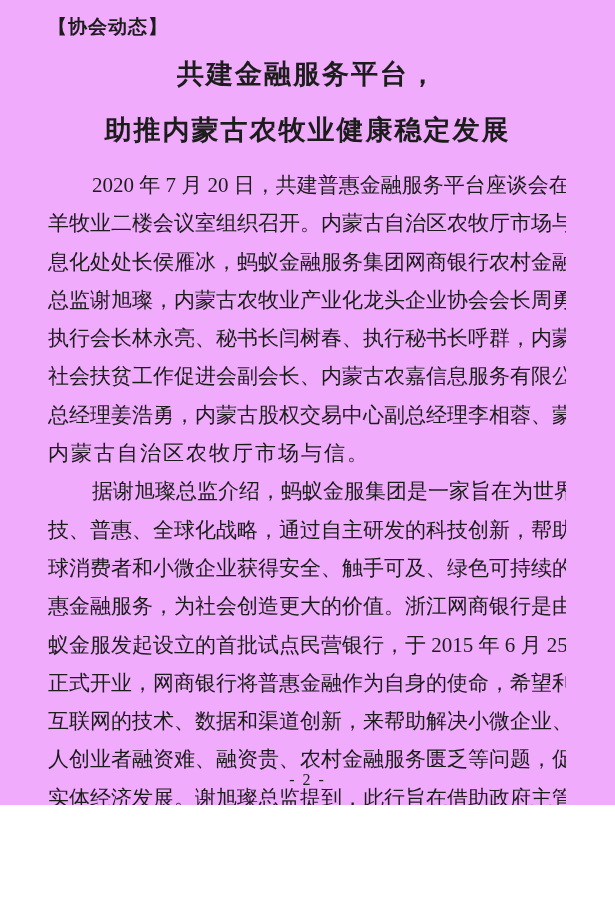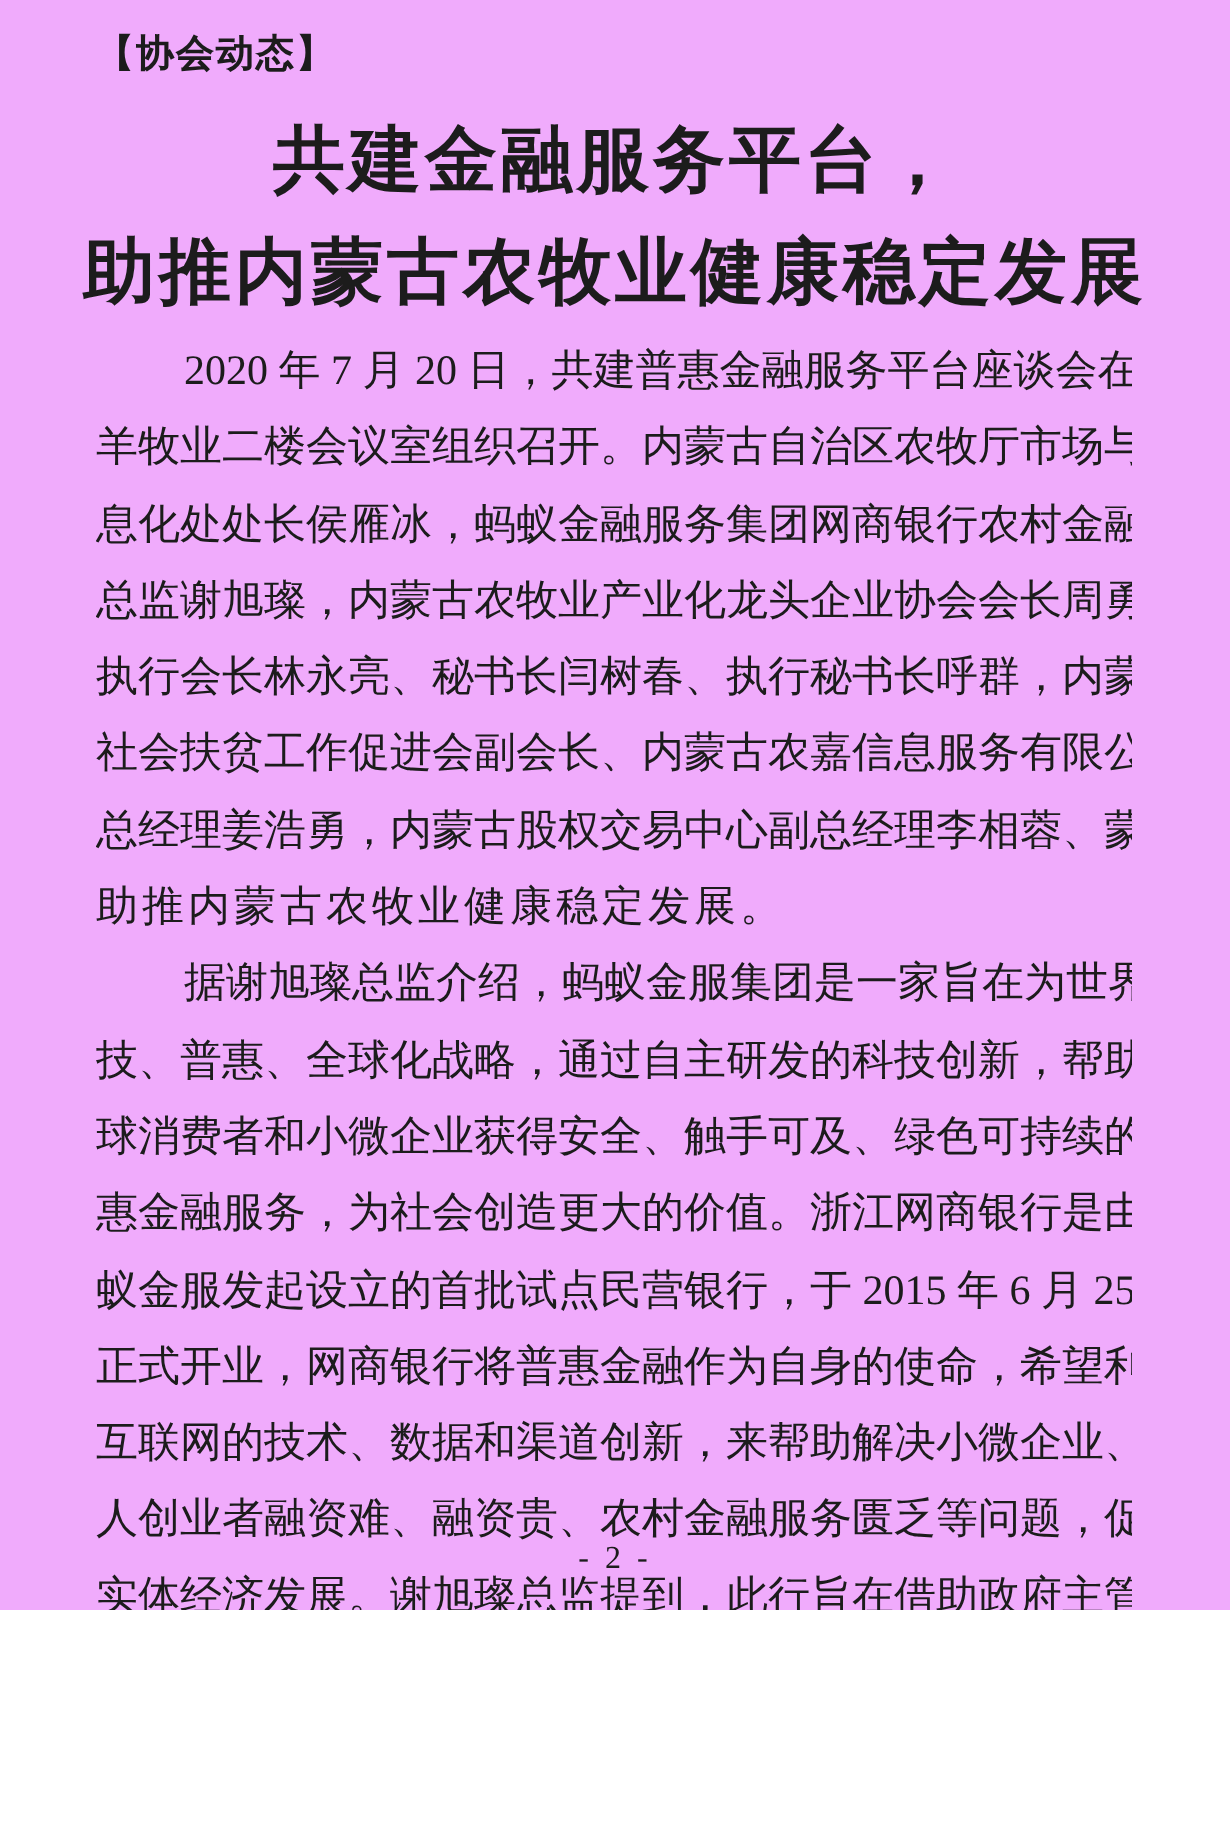--- a/index.html
+++ b/index.html
@@ -20,21 +20,21 @@
     font-weight: bold;
     font-size: 19px;
     letter-spacing: 1px;
   }
   .doc-title {
     position: absolute;
     left: 0;
     right: 0;
     text-align: center;
     font-weight: bold;
-    font-size: 36px;
+    font-size: 27px;
     letter-spacing: 2px;
   }
   .doc-title.line1 { top: 56px; }
   .doc-title.line2 { top: 112px; }
   .body-text {
     position: absolute;
     top: 166px;
     left: 48px;
     right: 49px;
     font-size: 21px;
@@ -77,21 +77,21 @@
   <div class="body-text">
 
     <div>
       <div class="line first">2020 年 7 月 20 日，共建普惠金融服务平台座谈会在羊</div>
       <div class="line">羊牧业二楼会议室组织召开。内蒙古自治区农牧厅市场与信</div>
       <div class="line">息化处处长侯雁冰，蚂蚁金融服务集团网商银行农村金融部</div>
       <div class="line">总监谢旭璨，内蒙古农牧业产业化龙头企业协会会长周勇、</div>
       <div class="line">执行会长林永亮、秘书长闫树春、执行秘书长呼群，内蒙古</div>
       <div class="line">社会扶贫工作促进会副会长、内蒙古农嘉信息服务有限公司</div>
       <div class="line">总经理姜浩勇，内蒙古股权交易中心副总经理李相蓉、蒙东</div>
-      <div class="line flush-left">助推内蒙古农牧业健康稳定发展。</div>
+      <div class="line flush-left">内蒙古自治区农牧厅市场与信。</div>
     </div>
 
     <div>
       <div class="line first">据谢旭璨总监介绍，蚂蚁金服集团是一家旨在为世界带</div>
       <div class="line">技、普惠、全球化战略，通过自主研发的科技创新，帮助全</div>
       <div class="line">球消费者和小微企业获得安全、触手可及、绿色可持续的普</div>
       <div class="line">惠金融服务，为社会创造更大的价值。浙江网商银行是由蚂</div>
       <div class="line">蚁金服发起设立的首批试点民营银行，于 2015 年 6 月 25 日</div>
       <div class="line">正式开业，网商银行将普惠金融作为自身的使命，希望利用</div>
       <div class="line">互联网的技术、数据和渠道创新，来帮助解决小微企业、个</div>

